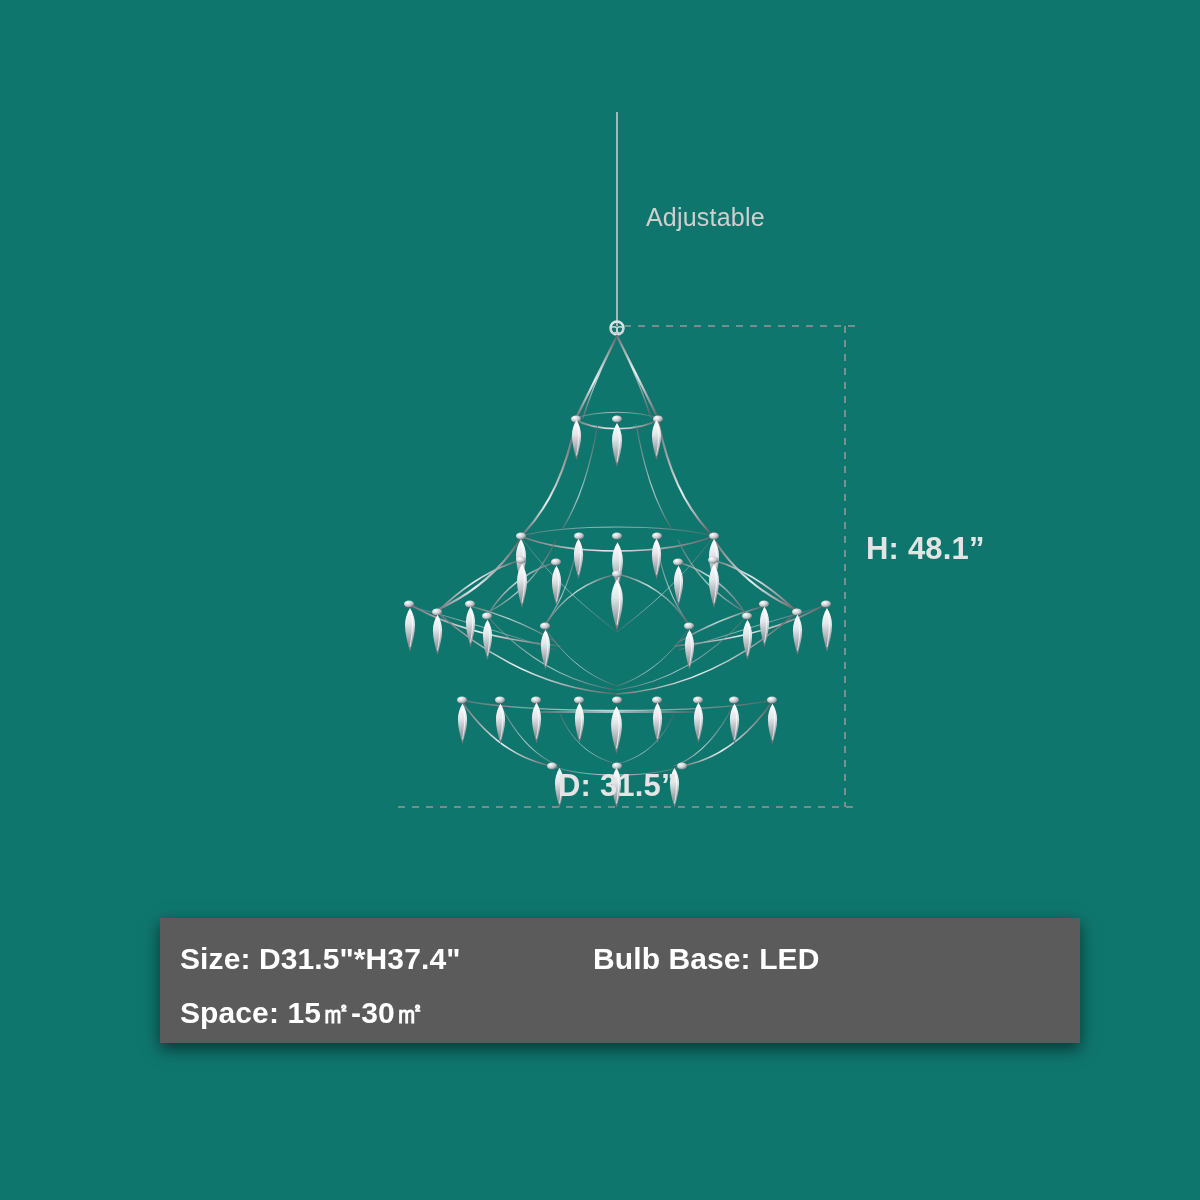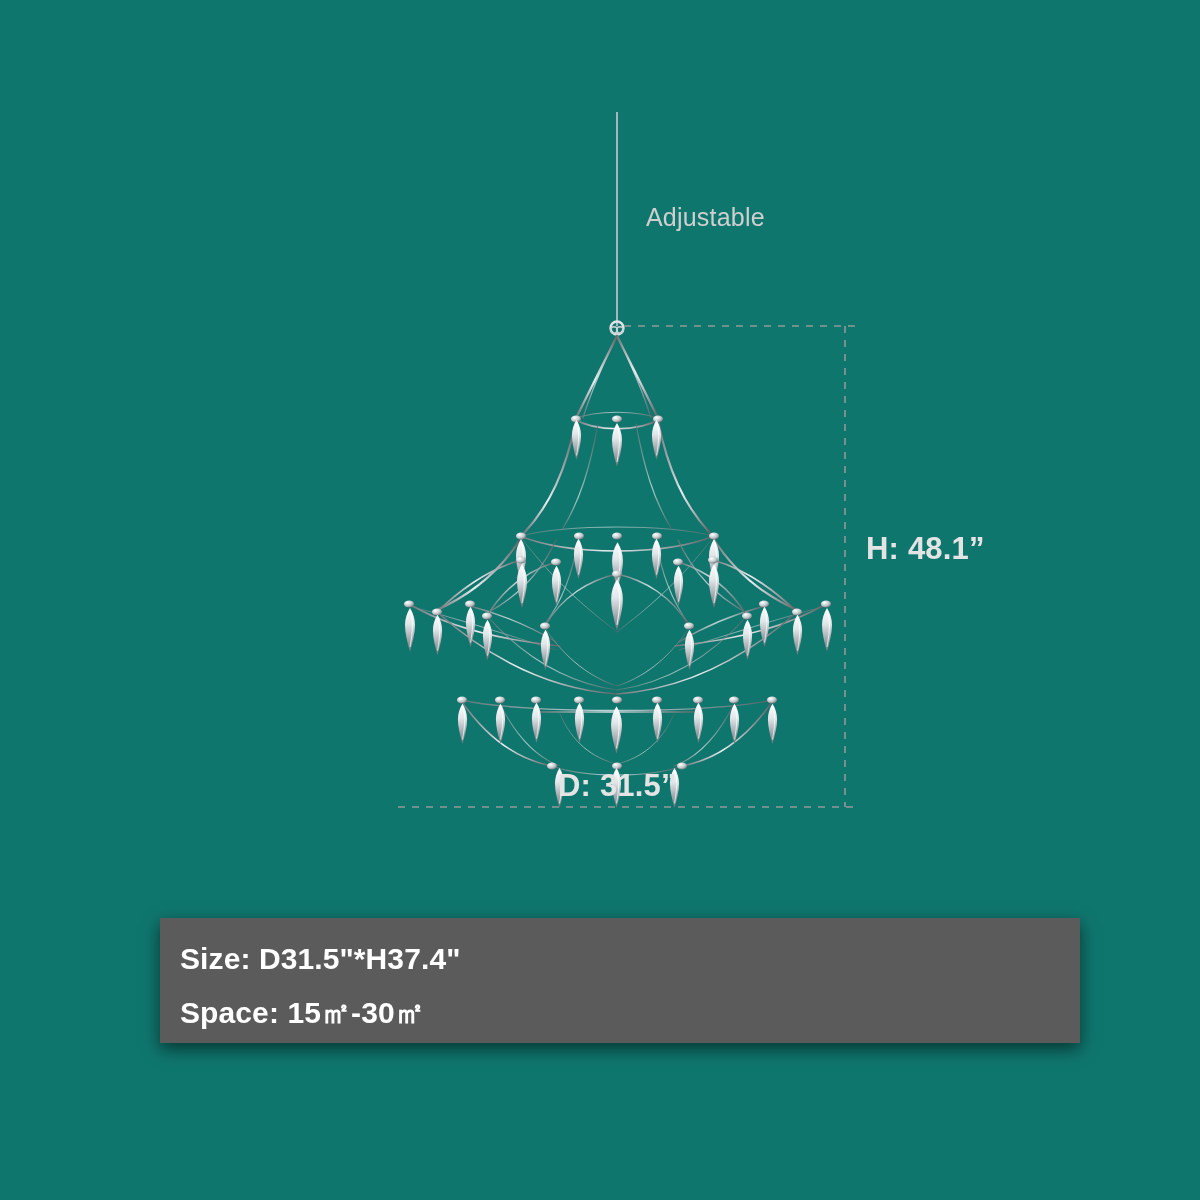--- a/index.html
+++ b/index.html
@@ -321,19 +321,20 @@
     <div class="dim-label" id="adjustable-label">Adjustable</div>
 
     <div class="dim-label" id="height-label">H: 48.1”</div>
 
     <div class="dim-label" id="diameter-label">D: 31.5”</div>
   </div>
 
   <div id="spec-panel">
     <div class="spec-row">
       <div class="spec-cell col1">Size: D31.5"*H37.4"</div>
+      <div class="spec-cell col2">Bulb Base: LED</div>
     </div>
     <div class="spec-row">
       <div class="spec-cell col1">Space: 15㎡-30㎡</div>
     </div>
   </div>
 
 </div>
 
 </body></html>

